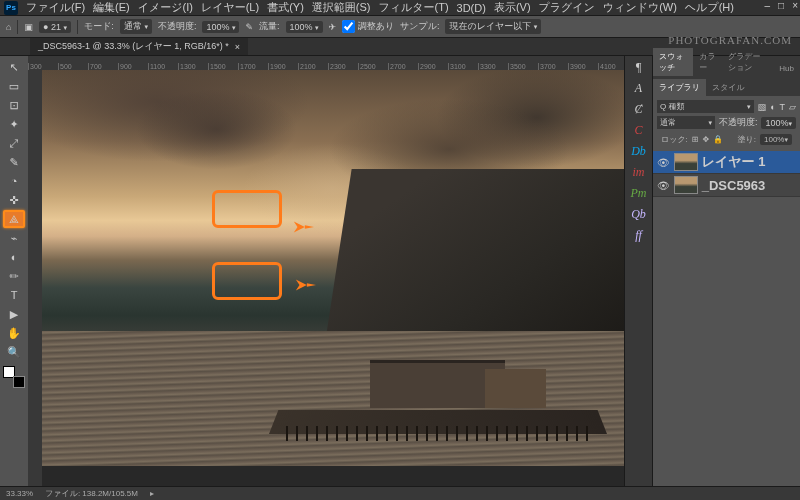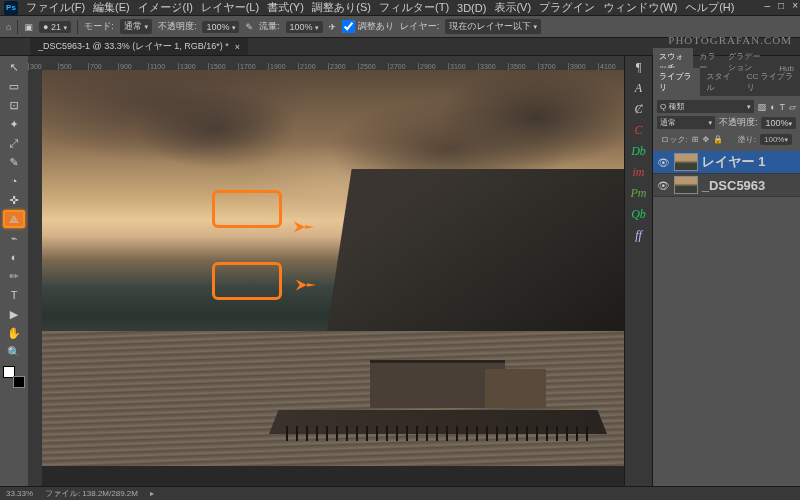--- a/index.html
+++ b/index.html
@@ -76,21 +76,21 @@
 </head>
 <body>
 
 <div class="menubar">
  <div class="app-icon">Ps</div>
  <span>ファイル(F)</span>
  <span>編集(E)</span>
  <span>イメージ(I)</span>
  <span>レイヤー(L)</span>
  <span>書式(Y)</span>
- <span>調整あり(S)</span>
+ <span>選択範囲(S)</span>
  <span>フィルター(T)</span>
  <span>3D(D)</span>
  <span>表示(V)</span>
  <span>プラグイン</span>
  <span>ウィンドウ(W)</span>
  <span>ヘルプ(H)</span>
  <div class="winctrl">
   <span>–</span>
   <span>□</span>
   <span>×</span>
@@ -107,21 +107,21 @@
  <span class="sep"></span>
  <span>モード:</span>
  <span class="opt-field"><span>通常</span> <span class="chev">▾</span></span>
  <span>不透明度:</span>
  <span class="opt-field"><span>100%</span> <span class="chev">▾</span></span>
  <span>✎</span>
  <span>流量:</span>
  <span class="opt-field"><span>100%</span> <span class="chev">▾</span></span>
  <span>✈</span>
  <span><input type="checkbox" checked="" style="vertical-align: middle;"> <span>調整あり</span></span>
- <span>レイヤー:</span>
+ <span>サンプル:</span>
  <span class="opt-field"><span>現在のレイヤー以下</span> <span class="chev">▾</span></span>
 </div>
 
 <div class="doctab">
  <div class="tab">
   <span>_DSC5963-1 @ 33.3% (レイヤー 1, RGB/16*) *</span>
   <span>×</span>
  </div>
 </div>
 
@@ -195,38 +195,37 @@
             </svg></div>
    </div>
   </div>
  </div>
 
  <div class="rightcol">
   <span class="ic">¶</span>
   <span class="ic">A</span>
   <span class="ic">Ȼ</span>
   <span class="ic" style="color:#c44">C</span>
-  <span class="ic" style="color:#22c55e">Db</span>
+  <span class="ic" style="color:#0ea5e9">Db</span>
   <span class="ic" style="color:#c44">im</span>
   <span class="ic" style="color:#6a4">Pm</span>
-  <span class="ic" style="color:#22c55e">Qb</span>
+  <span class="ic" style="color:#c4b5fd">Qb</span>
   <span class="ic" style="color:#c4b5fd">ff</span>
  </div>
 
  <div class="panelcol">
   <div class="tabstrip">
    <span class="act">スウォッチ</span>
    <span>カラー</span>
    <span>グラデーション</span>
    <span>Hub</span>
   </div>
   <div class="tabstrip">
    <span class="act">ライブラリ</span>
    <span>スタイル</span>
-   <span>CC ライブラリ</span>
   </div>
   <div class="panel-body">
    <div class="row">
     <div class="drop">
             <span>Q 種類</span>
             <span class="chev">▾</span>
           </div>
     <span>▧</span>
     <span>◐</span>
     <span>T</span>
@@ -259,15 +258,15 @@
     <span class="eye">👁</span>
     <div class="thumb"></div>
     <span class="lname">_DSC5963</span>
    </div>
   </div>
  </div>
 </div>
 
 <div class="statusbar">
  <span>33.33%</span>
- <span>ファイル: 138.2M/289.2M</span>
+ <span>ファイル: 138.2M/105.5M</span>
  <span>▸</span>
 </div>
 
 </body></html>

